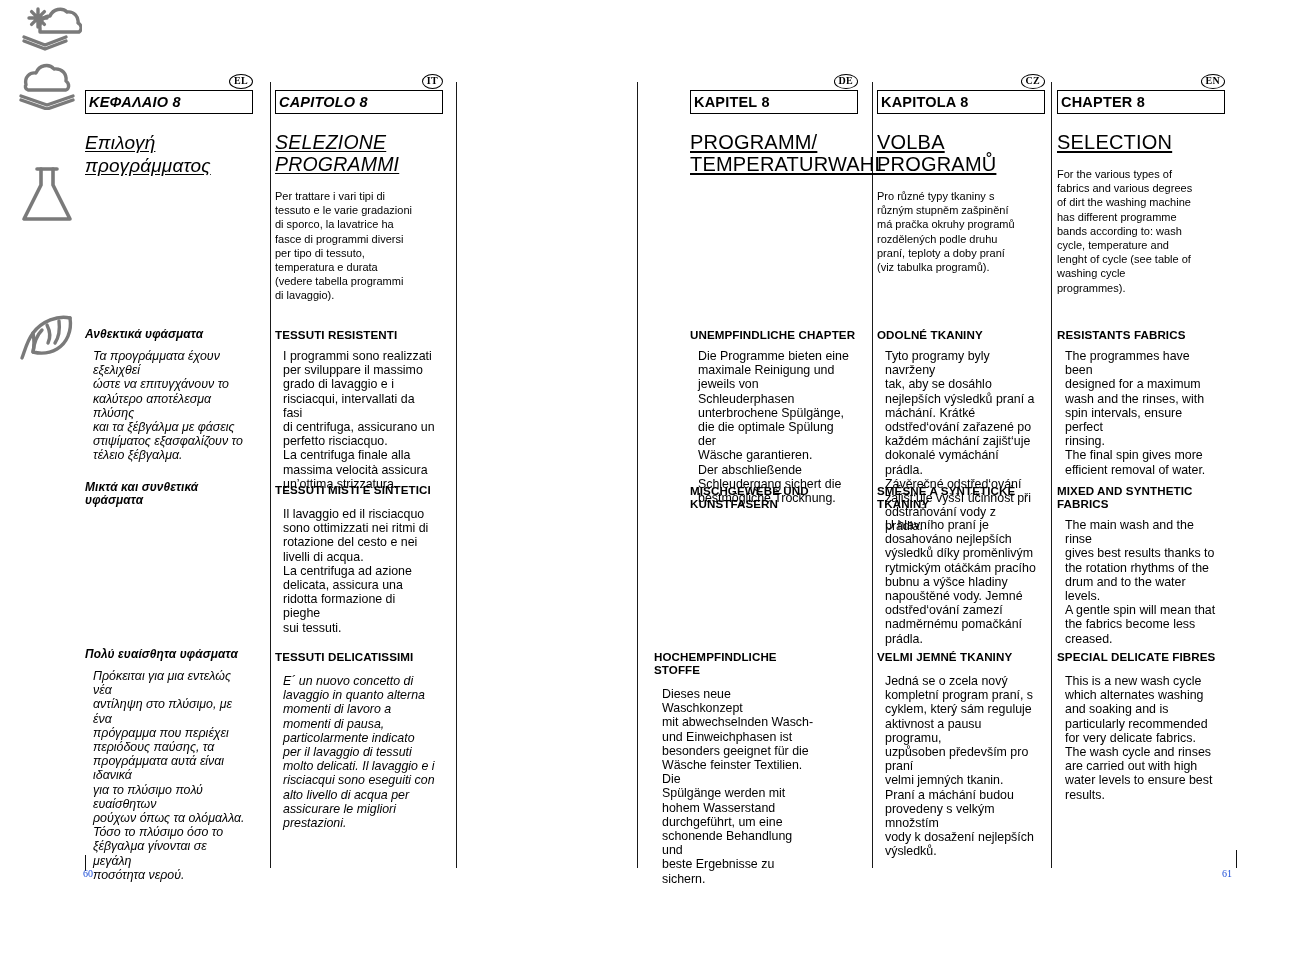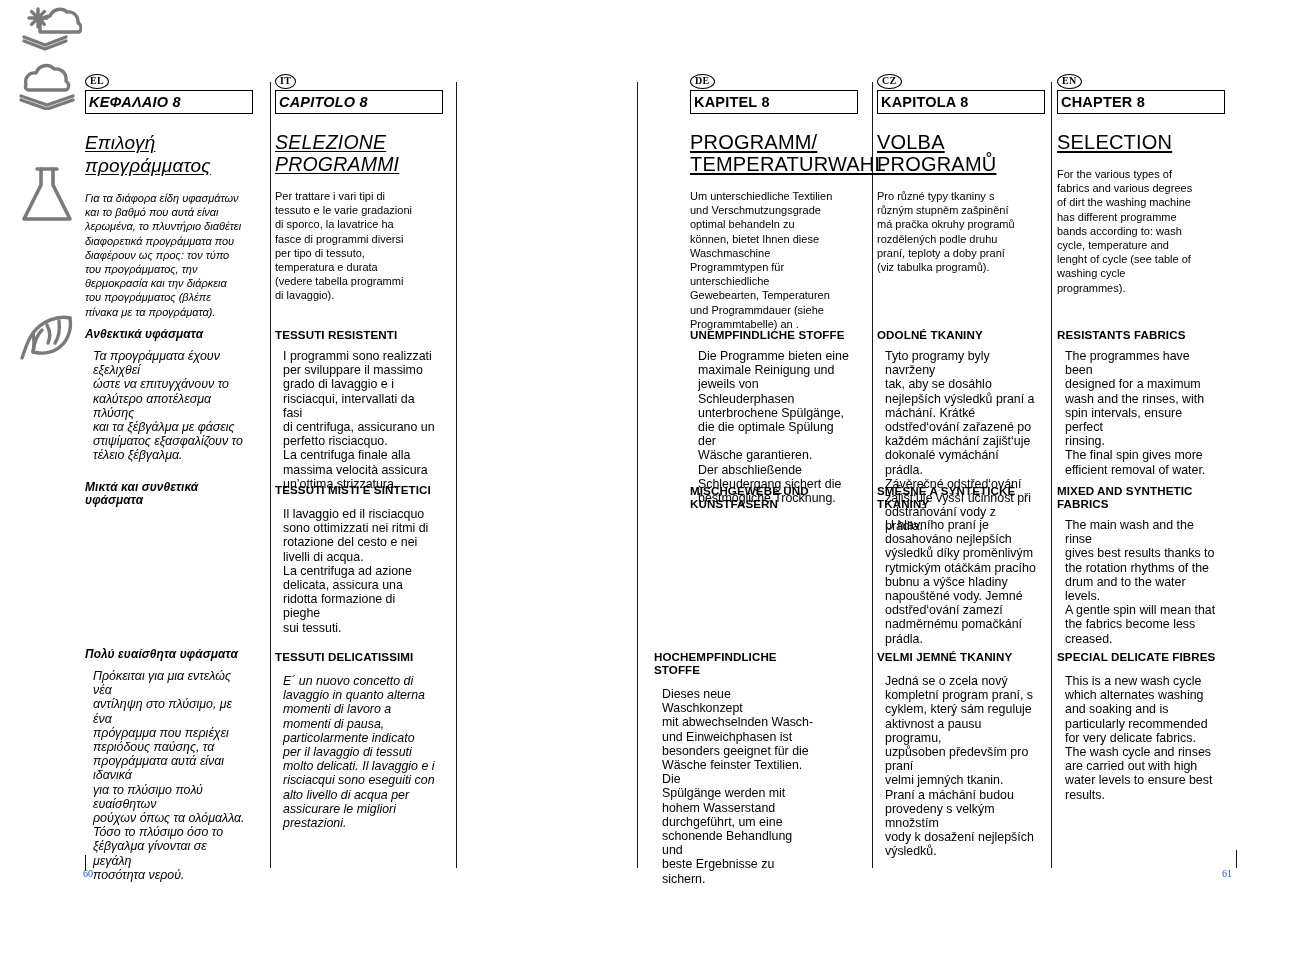--- a/index.html
+++ b/index.html
@@ -43,21 +43,21 @@
     background: #1a1a1a;
   }
   .vrule-1 { left: 270px; }
   .vrule-2 { left: 456px; }
   .vrule-3 { left: 637px; }
   .vrule-4 { left: 872px; }
   .vrule-5 { left: 1051px; }
 
   
   .lang-badge {
-    text-align: left;
+    text-align: right;
     height: 16px;
     margin-bottom: 4px;
   }
   .lang-badge .oval {
     display: inline-block;
     border: 1.4px solid #000;
     border-radius: 50%;
     padding: 0px 4px 1px 4px;
     font-size: 10px;
     font-weight: bold;
@@ -148,29 +148,20 @@
   <div class="vrule vrule-4"></div>
   <div class="vrule vrule-5"></div>
 
   <div class="col col-el">
     <div class="lang-badge">
       <span class="oval">EL</span>
     </div>
     <div class="chapter-box italic">KEΦΑΛΑΙΟ 8</div>
     <div class="big-title italic small-el"><span class="u">Επιλογή
 προγράμματος</span></div>
-    <div class="intro italic">Για τα διάφορα είδη υφασμάτων
-και το βαθμό που αυτά είναι
-λερωμένα, το πλυντήριο διαθέτει
-διαφορετικά προγράμματα που
-διαφέρουν ως προς: τον τύπο
-του προγράμματος, την
-θερμοκρασία και την διάρκεια
-του προγράμματος (βλέπε
-πίνακα με τα προγράματα).</div>
   </div>
   <div class="sec" style="left:85px; top:328px;">
     <h4 class="italic">Ανθεκτικά υφάσματα</h4>
     <p class="italic">Τα προγράμματα έχουν εξελιχθεί
 ώστε να επιτυγχάνουν το
 καλύτερο αποτέλεσμα πλύσης
 και τα ξέβγάλμα με φάσεις
 στιψίματος εξασφαλίζουν το
 τέλειο ξέβγαλμα.</p>
   </div>
@@ -291,33 +282,23 @@
     </div>
   </div>
 
   <div class="col col-de">
     <div class="lang-badge">
       <span class="oval">DE</span>
     </div>
     <div class="chapter-box">KAPITEL 8</div>
     <div class="big-title"><span class="u">PROGRAMM/
 TEMPERATURWAHL</span></div>
-    <div class="intro">Um unterschiedliche Textilien
-und Verschmutzungsgrade
-optimal behandeln zu
-können, bietet Ihnen diese
-Waschmaschine
-Programmtypen für
-unterschiedliche
-Gewebearten, Temperaturen
-und Programmdauer (siehe
-Programmtabelle) an .</div>
   </div>
   <div class="sec" style="left:690px; top:328px;">
-    <h4>UNEMPFINDLICHE STOFFE</h4>
+    <h4>UNEMPFINDLICHE CHAPTER</h4>
     <p>Die Programme bieten eine
 maximale Reinigung und
 jeweils von Schleuderphasen
 unterbrochene Spülgänge,
 die die optimale Spülung der
 Wäsche garantieren.
 Der abschließende
 Schleudergang sichert die
 bestmögliche Trocknung.</p>
   </div>

